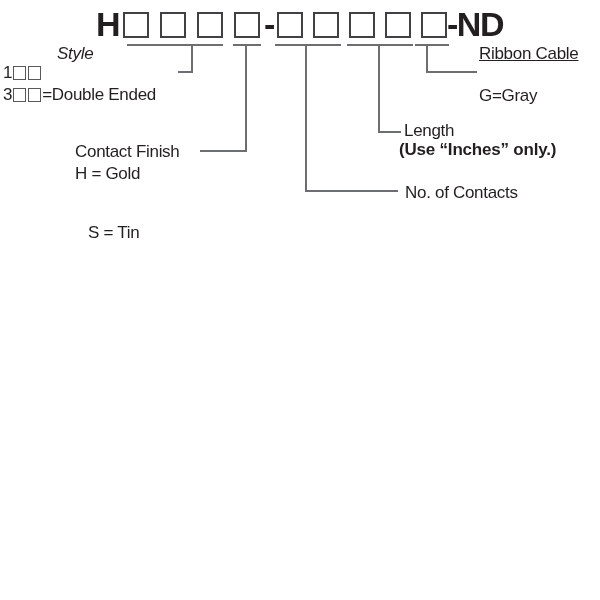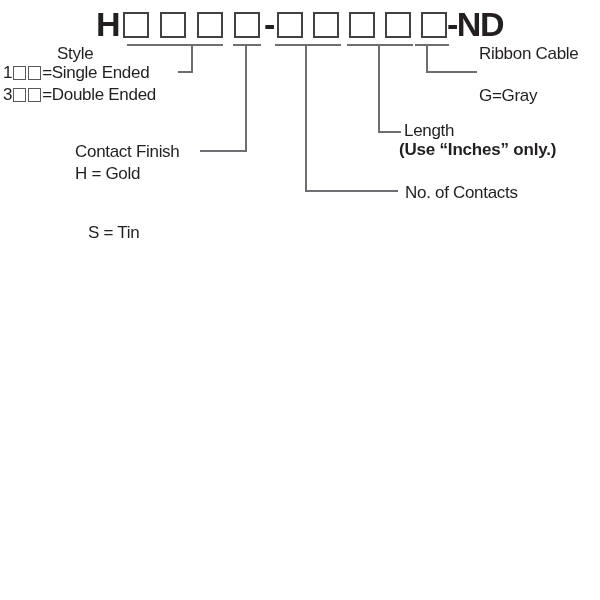--- a/index.html
+++ b/index.html
@@ -70,41 +70,40 @@
   <div class="hline" style="left:305px; top:190px; width:93px;"></div>
 
   <div class="hline" style="left:347px; top:44px; width:66px;"></div>
   <div class="vline" style="left:378px; top:44px; height:89px;"></div>
   <div class="hline" style="left:378px; top:131px; width:23px;"></div>
 
   <div class="hline" style="left:415px; top:44px; width:34px;"></div>
   <div class="vline" style="left:426px; top:44px; height:29px;"></div>
   <div class="hline" style="left:426px; top:71px; width:51px;"></div>
 
-  <div class="label" style="left:57px; top:44px;">Style</div>
+  <div class="label" style="left:57px; top:44px;font-style:italic;">Style</div>
 
   <div class="code-line" style="left:3px; top:63px;">
     <span>1</span>
     <span class="small-box"></span>
     <span class="small-box"></span>
-    <span>=Single Ended</span>
   </div>
 
   <div class="code-line" style="left:3px; top:85px;">
     <span>3</span>
     <span class="small-box"></span>
     <span class="small-box"></span>
     <span>=Double Ended</span>
   </div>
 
   <div class="label" style="left:75px; top:142px;">Contact Finish</div>
   <div class="label" style="left:75px; top:164px;">H = Gold</div>
   <div class="label" style="left:88px; top:186px;margin-top:37px;">S = Tin</div>
 
   <div class="label" style="left:404px; top:121px;">Length</div>
   <div class="label bold-italic" style="left:399px; top:140px;">(Use “Inches” only.)</div>
 
   <div class="label" style="left:405px; top:183px;">No. of Contacts</div>
 
-  <div class="label" style="left:479px; top:44px;">Ribbon Cable</div>
+  <div class="label" style="left:479px; top:44px;text-decoration:underline;">Ribbon Cable</div>
   <div class="label" style="left:479px; top:86px;">G=Gray</div>
 
 </div>
 
 </body></html>

